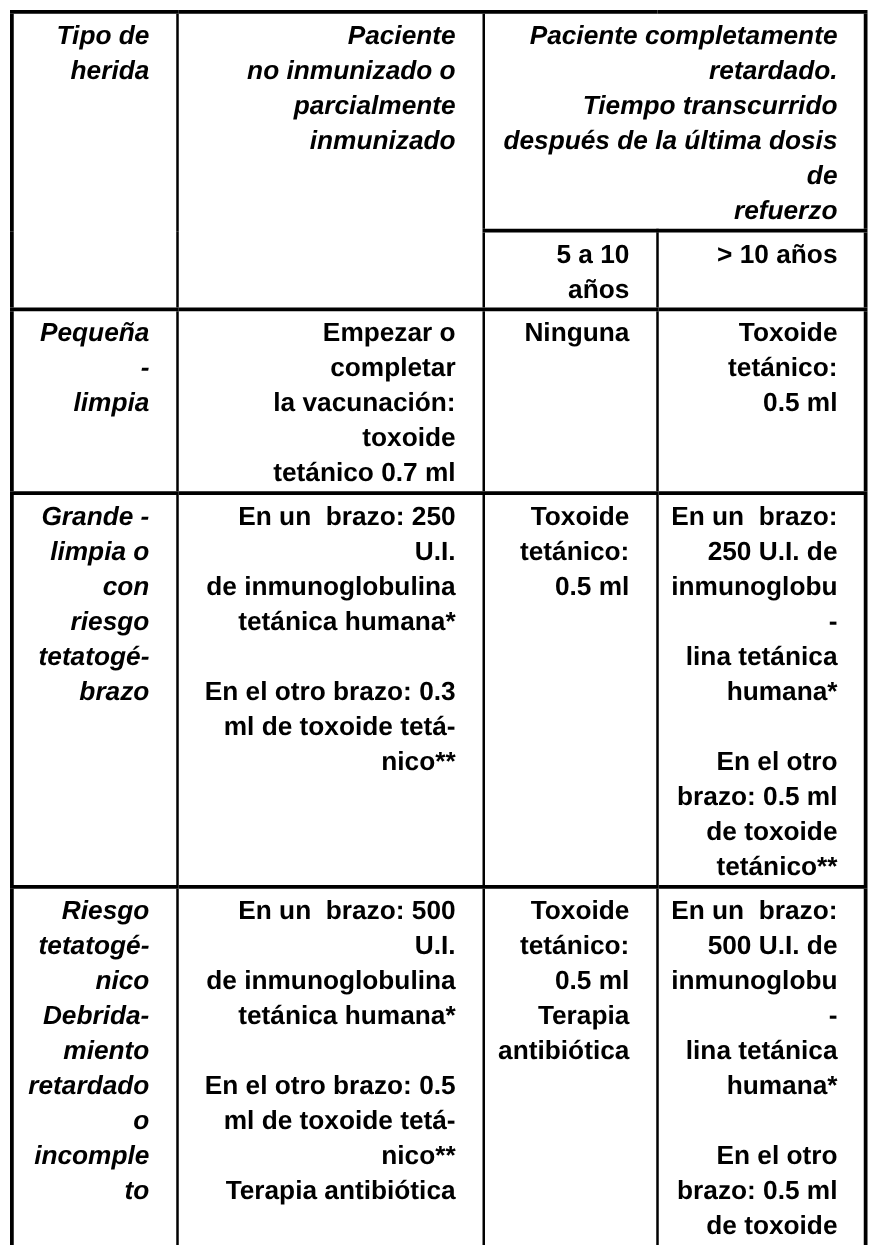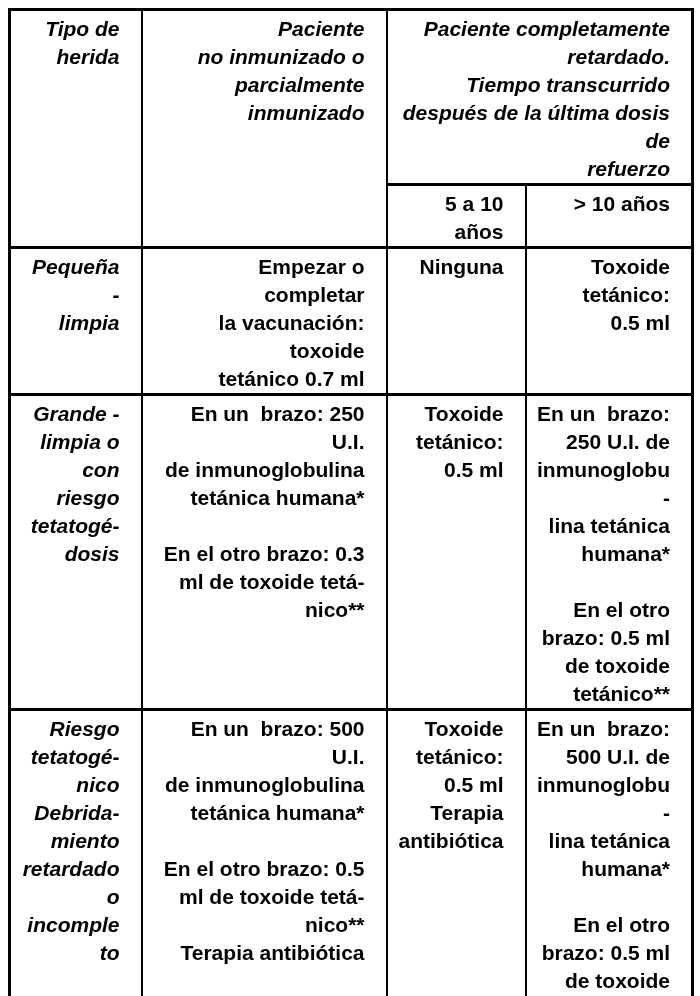--- a/index.html
+++ b/index.html
@@ -85,21 +85,21 @@
         <td>Toxoide
 tetánico:
 0.5 ml</td>
       </tr>
 
       <tr style="height:309px">
         <td class="it">Grande -
 limpia o
 con riesgo
 tetatogé-
-dosis</td>
+brazo</td>
         <td>En un  brazo: 250 U.I.
 de inmunoglobulina
 tetánica humana*
 
 En el otro brazo: 0.3
 ml de toxoide tetá-
 nico**</td>
         <td>Toxoide
 tetánico:
 0.5 ml</td>

